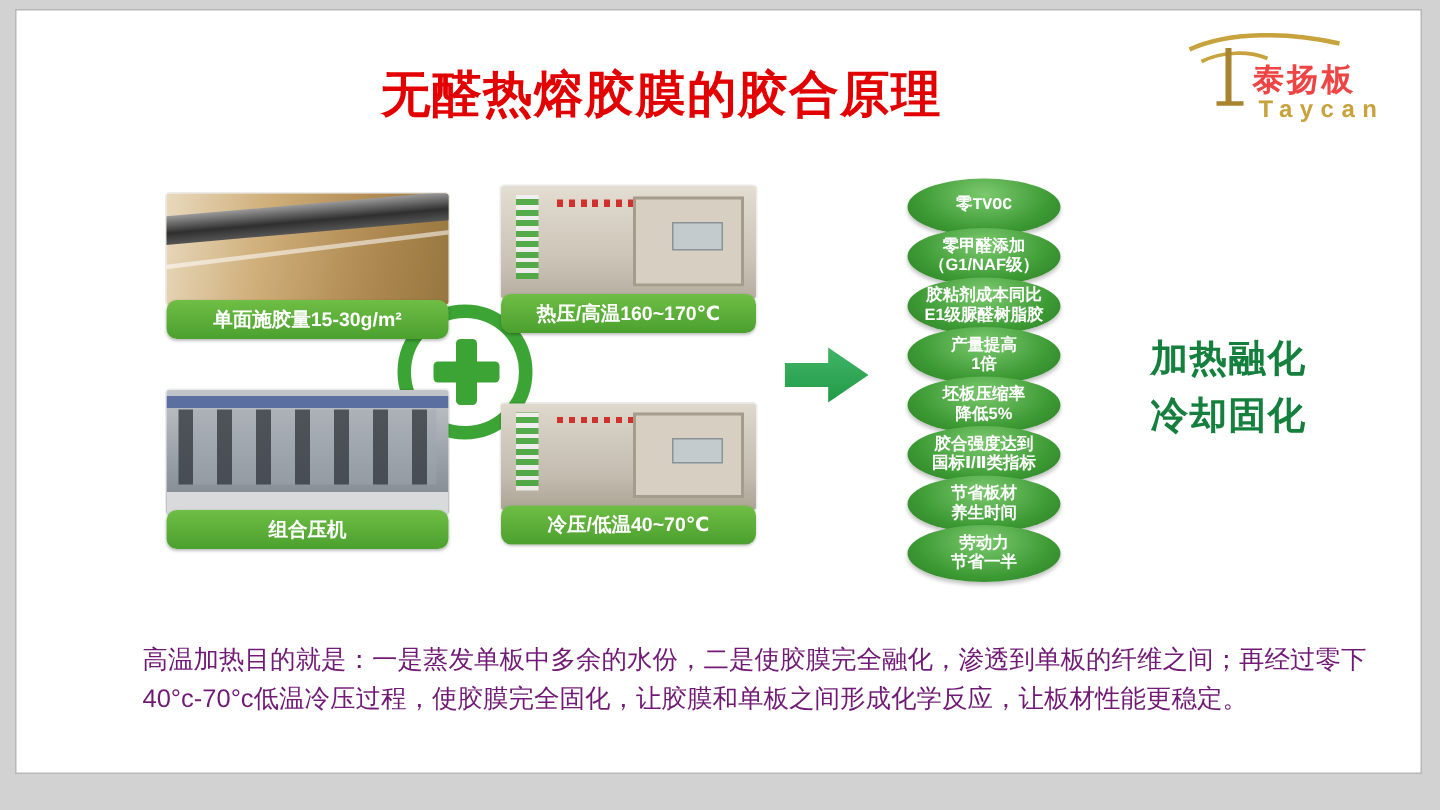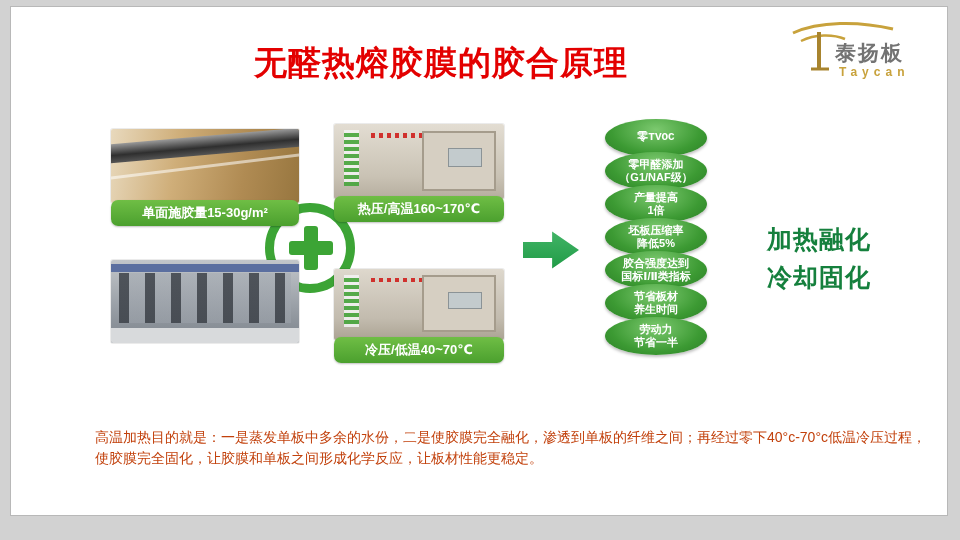--- a/index.html
+++ b/index.html
@@ -12,22 +12,22 @@
     background:#ffffff;border:1px solid #b8b8b8;box-sizing:border-box;
   }
   
   .title{
     position:absolute;left:0;top:34px;width:860px;text-align:center;
     font-size:33px;font-weight:bold;color:#e30000;letter-spacing:1px;
   }
   
   .logo{position:absolute;top:10px;right:18px;width:140px;height:76px;}
   .logo svg{position:absolute;left:0;top:0;}
-  .logo-name{position:absolute;left:46px;top:22px;font-size:21px;font-weight:bold;color:#737373;letter-spacing:2px;}
-  .logo-latin{position:absolute;left:50px;top:48px;font-size:12px;font-weight:bold;color:#c8a23c;letter-spacing:5px;}
+  .logo-name{position:absolute;left:46px;top:22px;font-size:21px;font-weight:bold;color:#ef4444;letter-spacing:2px;}
+  .logo-latin{position:absolute;left:50px;top:48px;font-size:16px;font-weight:bold;color:#c8a23c;letter-spacing:5px;}
   
   .pbox{position:absolute;z-index:2;}
   .photo{position:absolute;left:0;right:0;top:0;bottom:23px;overflow:hidden;border-radius:2px;box-shadow:0 0 0 1px rgba(0,0,0,.08);}
   .plabel{
     position:absolute;left:0;right:0;bottom:0;height:26px;border-radius:7px;
     background:linear-gradient(#6fbe45,#4ba02e);color:#fff;font-weight:bold;font-size:13px;
     display:flex;align-items:center;justify-content:center;white-space:nowrap;
     box-shadow:0 1px 2px rgba(0,0,0,.25);
   }
   .pos-tl{left:100px;top:122px;width:188px;height:97px;}
@@ -72,21 +72,21 @@
     box-shadow:0 2px 3px rgba(0,0,0,.25);
   }
   .benefit:first-child{margin-top:0;font-family:Liberation Mono, monospace;}
   
   .result{
     position:absolute;left:756px;top:214px;font-size:25px;font-weight:bold;
     color:#15803d;line-height:1.5;white-space:pre-line;letter-spacing:1px;
   }
   .bodytext{
     position:absolute;left:84px;top:420px;width:838px;
-    font-size:14px;line-height:1.5;color:#c2410c;text-align:left;
+    font-size:17px;line-height:1.5;color:#701a75;text-align:left;
   }
 </style>
 </head>
 <body>
 
 <div class="stage">
   <div class="slide">
 
     <div class="title">无醛热熔胶膜的胶合原理</div>
 
@@ -118,20 +118,21 @@
       </div>
       <div class="plabel">热压/高温160~170℃</div>
     </div>
 
     <div class="pbox pos-bl">
       <div class="photo p-factory">
         <div class="beam"></div>
         <div class="cols"></div>
         <div class="floor"></div>
       </div>
+      <div class="plabel">组合压机</div>
     </div>
 
     <div class="pbox pos-br">
       <div class="photo p-press p-press-cold">
         <div class="lights"></div>
         <div class="red-digits"></div>
         <div class="door"></div>
         <div class="screen"></div>
       </div>
       <div class="plabel">冷压/低温40~70℃</div>
@@ -140,20 +141,22 @@
     <div class="ring"></div>
     <div class="plus-h"></div>
     <div class="plus-v"></div>
 
     <div class="arrow"></div>
 
     <div class="benefits">
       <div class="benefit">零TVOC</div>
       <div class="benefit">零甲醛添加
 （G1/NAF级）</div>
+      <div class="benefit">胶粘剂成本同比
+E1级脲醛树脂胶</div>
       <div class="benefit">产量提高
 1倍</div>
       <div class="benefit">坯板压缩率
 降低5%</div>
       <div class="benefit">胶合强度达到
 国标Ⅰ/Ⅱ类指标</div>
       <div class="benefit">节省板材
 养生时间</div>
       <div class="benefit">劳动力
 节省一半</div>

